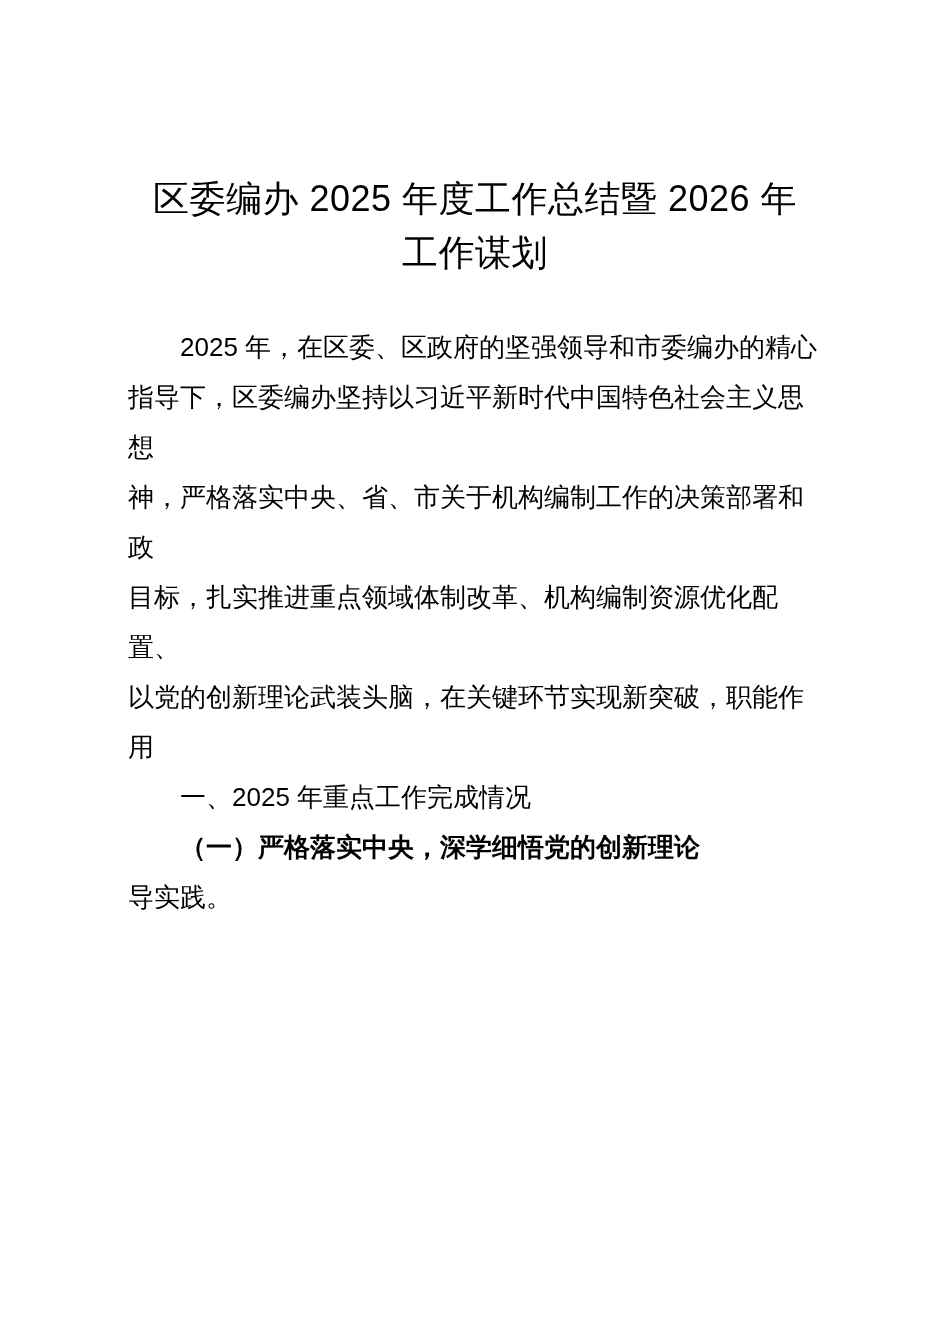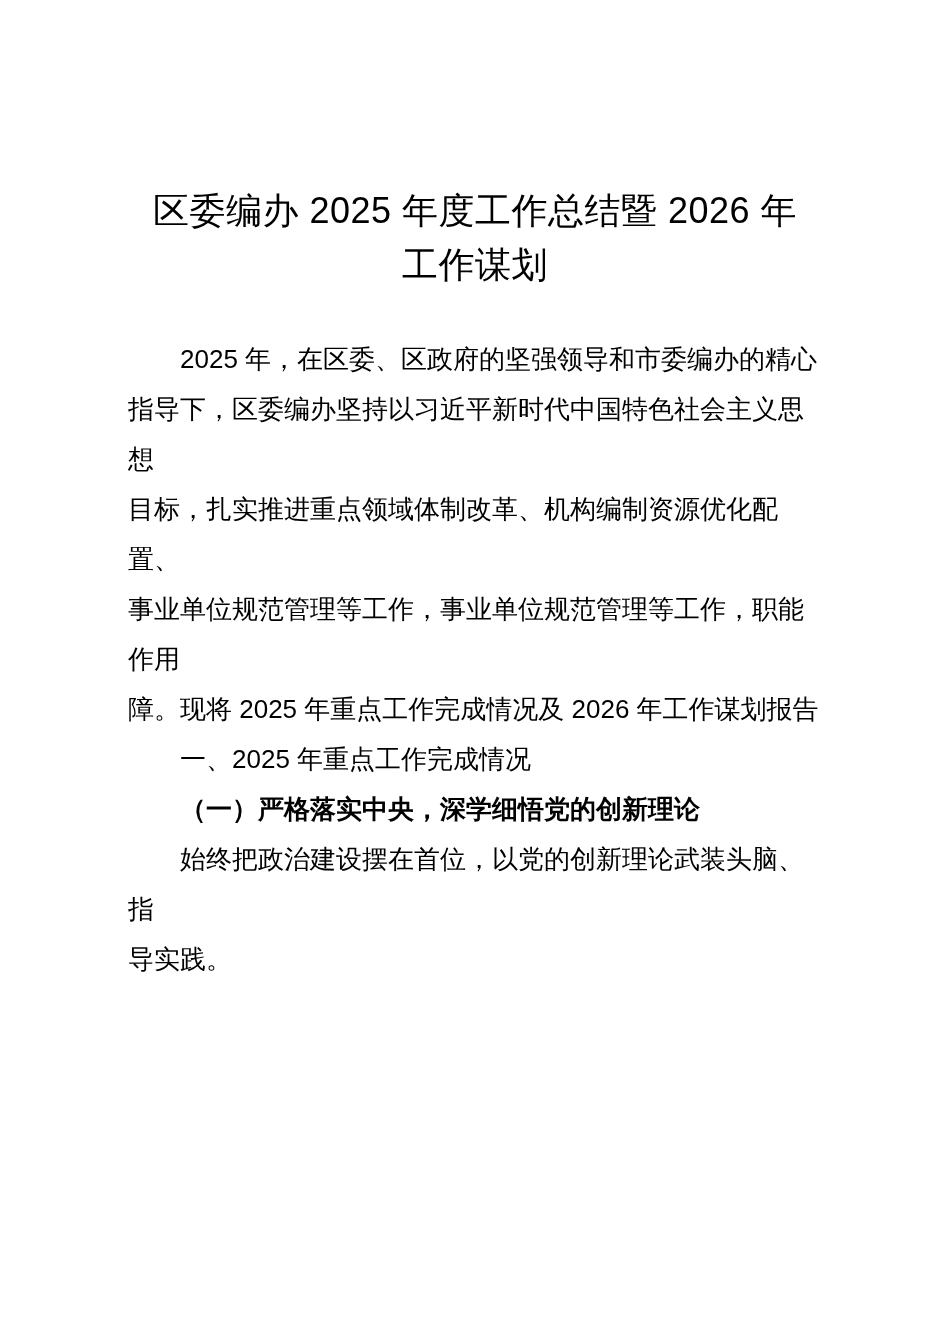--- a/index.html
+++ b/index.html
@@ -9,21 +9,20 @@
   }
   .page {
     position: relative;
     width: 950px;
     height: 1308px;
     background: #ffffff;
     overflow: hidden;
     font-family: "Liberation Sans", sans-serif;
     color: #000000;
     box-sizing: border-box;
-    margin-top: 12px;
   }
   .doc-title {
     margin: 172px 110px 0 110px;
     font-size: 36px;
     line-height: 54px;
     font-weight: 400;
     text-align: center;
     letter-spacing: 0.5px;
   }
   .doc-body {
@@ -50,29 +49,28 @@
   <div class="doc-title">
     <div class="line">区委编办 2025 年度工作总结暨 2026 年</div>
     <div class="line">工作谋划</div>
   </div>
 
   <div class="doc-body">
 
     <div>
       <div class="line indent">2025 年，在区委、区政府的坚强领导和市委编办的精心</div>
       <div class="line">指导下，区委编办坚持以习近平新时代中国特色社会主义思想</div>
+      <div class="line">神，严格落实中央、省、市关于机构编制工作的决策部署和政</div>
       <div class="line">目标，扎实推进重点领域体制改革、机构编制资源优化配置、</div>
-      <div class="line">事业单位规范管理等工作，事业单位规范管理等工作，职能作用</div>
-      <div class="line">障。现将 2025 年重点工作完成情况及 2026 年工作谋划报告</div>
+      <div class="line">以党的创新理论武装头脑，在关键环节实现新突破，职能作用</div>
     </div>
 
     <div class="line indent">一、2025 年重点工作完成情况</div>
 
     <div class="line indent bold">（一）严格落实中央，深学细悟党的创新理论</div>
 
     <div>
-      <div class="line indent">始终把政治建设摆在首位，以党的创新理论武装头脑、指</div>
       <div class="line">导实践。</div>
     </div>
 
   </div>
 
 </div>
 
 </body></html>

